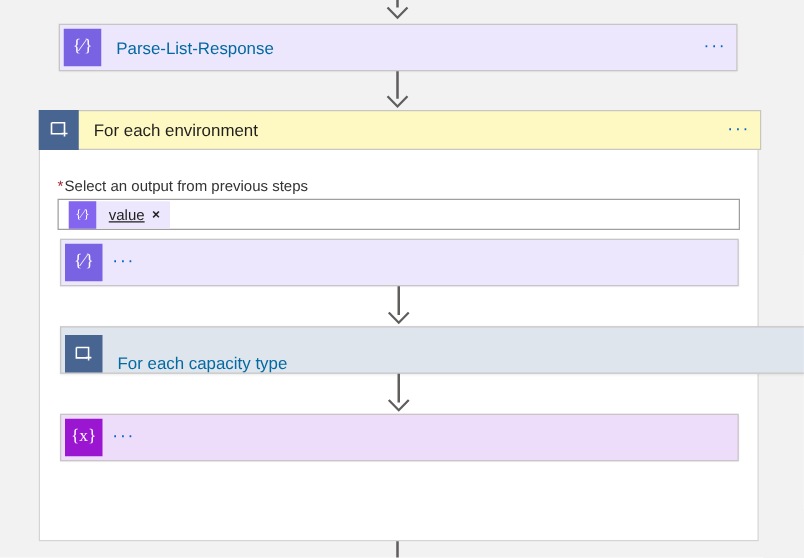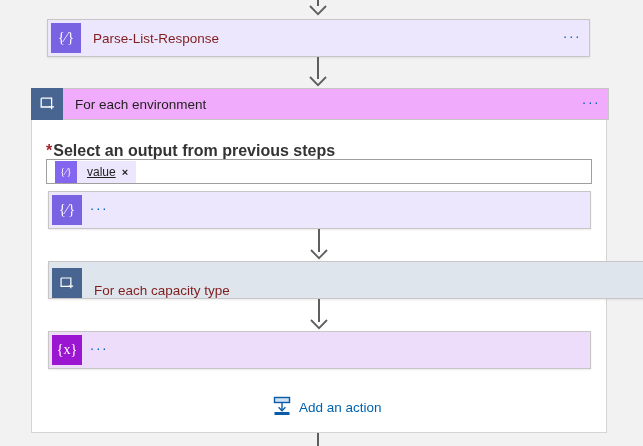--- a/index.html
+++ b/index.html
@@ -61,21 +61,21 @@
     align-items: center;
     justify-content: center;
     color: #ffffff;
     font-size: 14px;
     font-family: "Liberation Serif", serif;
   }
   .card .card-title {
     flex: 1;
     padding-left: 12px;
     font-size: 13.5px;
-    color: #7f1d1d;
+    color: #0369a1;
     white-space: nowrap;
     overflow: hidden;
     text-overflow: ellipsis;
   }
   .card .card-menu {
     width: 34px;
     min-width: 34px;
     text-align: center;
     color: #0064bf;
     font-size: 14px;
@@ -98,21 +98,21 @@
     position: absolute;
     box-sizing: border-box;
     background: #ffffff;
     border: 1px solid #d6d4d2;
   }
   .scope-header {
     position: absolute;
     left: -1px; top: -1px;
     height: 32px;
     box-sizing: border-box;
-    background: #f0abfc;
+    background: #fef9c3;
     border: 1px solid #c8c6c4;
     display: flex;
     align-items: center;
   }
   .scope-header .card-icon {
     width: 32px; height: 32px; min-width: 32px;
     margin-left: -1px;
     margin-top: -1px;
     display: flex; align-items: center; justify-content: center;
     background: #486591; color: #fff;
@@ -125,24 +125,23 @@
   }
   .scope-header .card-menu {
     width: 34px; min-width: 34px; text-align: center;
     color: #0064bf; font-size: 14px; letter-spacing: 1.5px;
     line-height: 10px; padding-bottom: 5px; cursor: pointer;
   }
 
   
   .field-label {
     position: absolute;
-    font-size: 16px;
+    font-size: 12px;
     color: #333333;
     white-space: nowrap;
-    font-weight: bold;
   }
   .field-label .req {
     color: #a4262c;
     margin-right: 1px;
   }
   .field-box {
     position: absolute;
     box-sizing: border-box;
     background: #ffffff;
     border: 1px solid #a19f9d;
@@ -276,29 +275,18 @@
       <svg width="18" height="11" viewBox="0 0 18 11" aria-hidden="true">
         <path d="M1 1 L9 9.2 L17 1" fill="none" stroke="#605e5c" stroke-width="1.8"></path>
       </svg>
     </div>
 
     <div class="card variable" style="left:16px; top:242px; width:543px;">
       <div class="card-icon">{x}</div>
       <div class="card-menu">···</div>
     </div>
 
-    <div class="add-action" style="left:240px; top:307px;">
-      <span class="aa-icon">
-        <svg width="20" height="20" viewBox="0 0 20 20" aria-hidden="true">
-          <rect x="2.5" y="1.5" width="15" height="5" fill="#cfe1f3" stroke="#0a5ba8" stroke-width="1.4"></rect>
-          <path d="M10 6.5 L10 14.5" stroke="#0a5ba8" stroke-width="1.4" fill="none"></path>
-          <path d="M6.6 11.3 L10 14.8 L13.4 11.3" fill="none" stroke="#0a5ba8" stroke-width="1.4"></path>
-          <rect x="2.5" y="16" width="15" height="3" fill="#0a5ba8"></rect>
-        </svg>
-      </span>
-      <span class="aa-label">Add an action</span>
-    </div>
 
   </div>
 
   <div class="connector" style="top:433px; height:14px;"></div>
 
 </div>
 
 </body></html>

